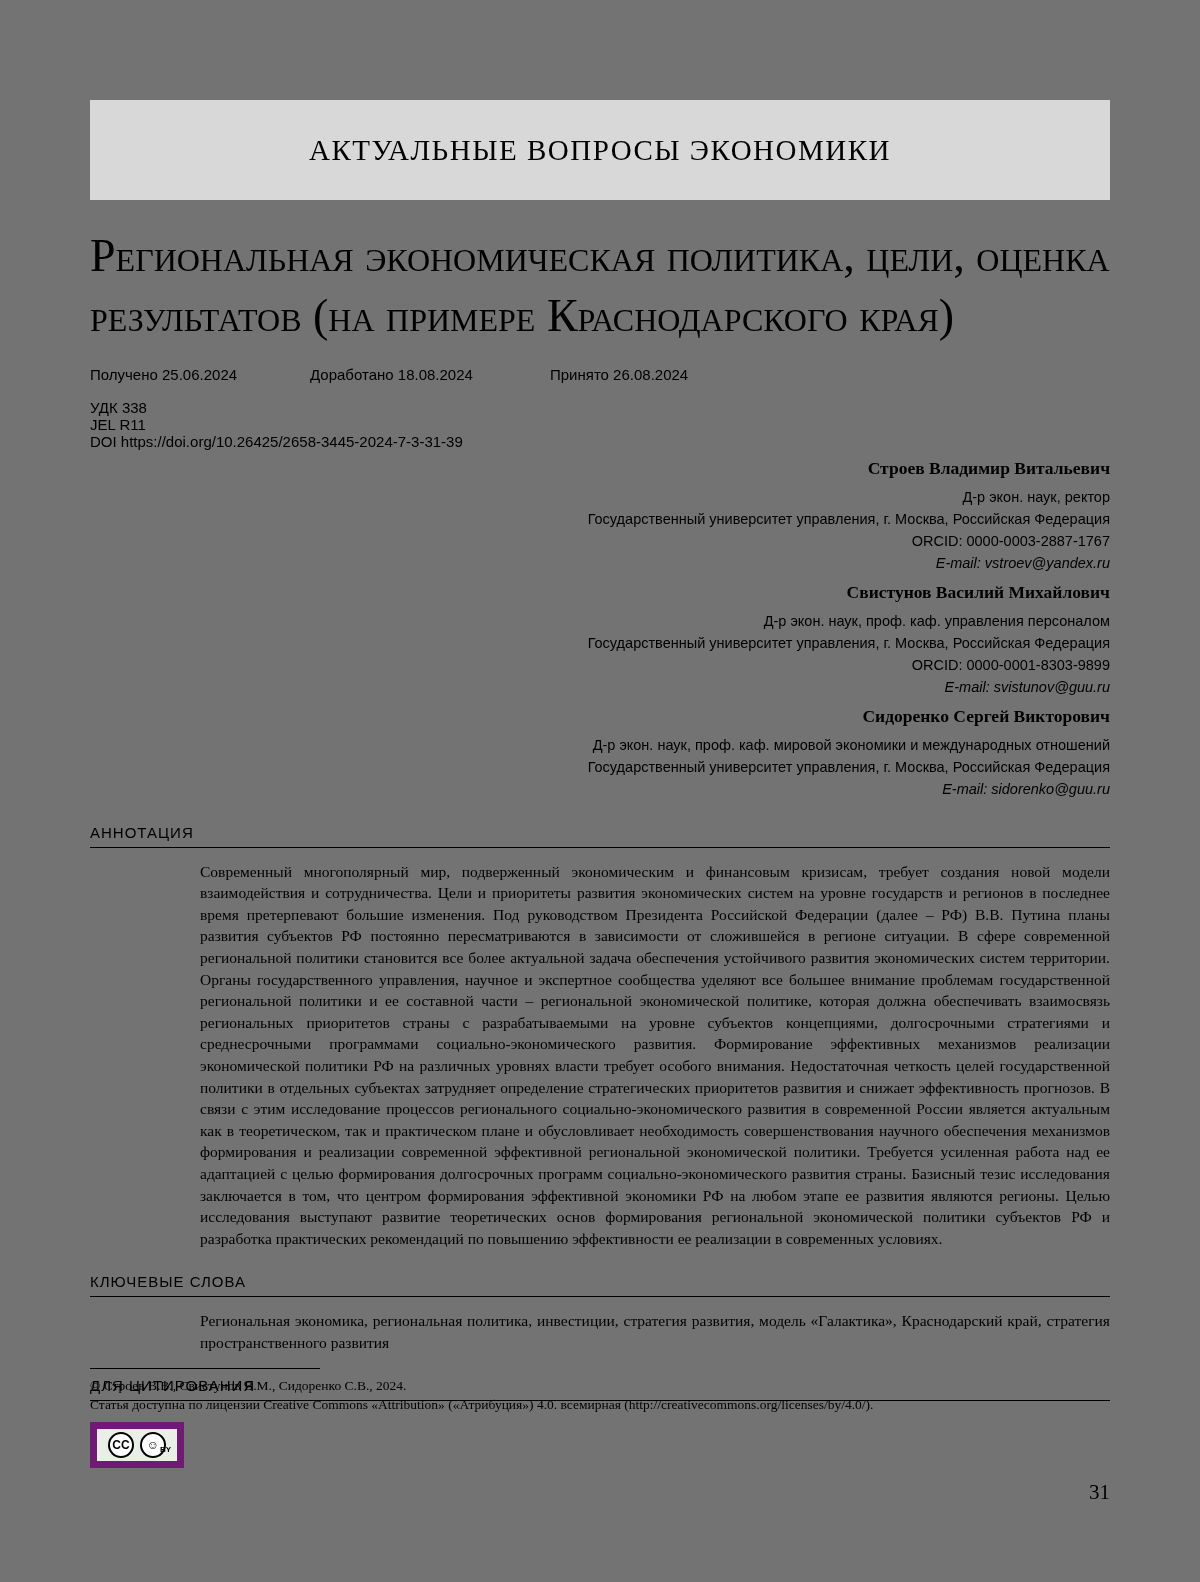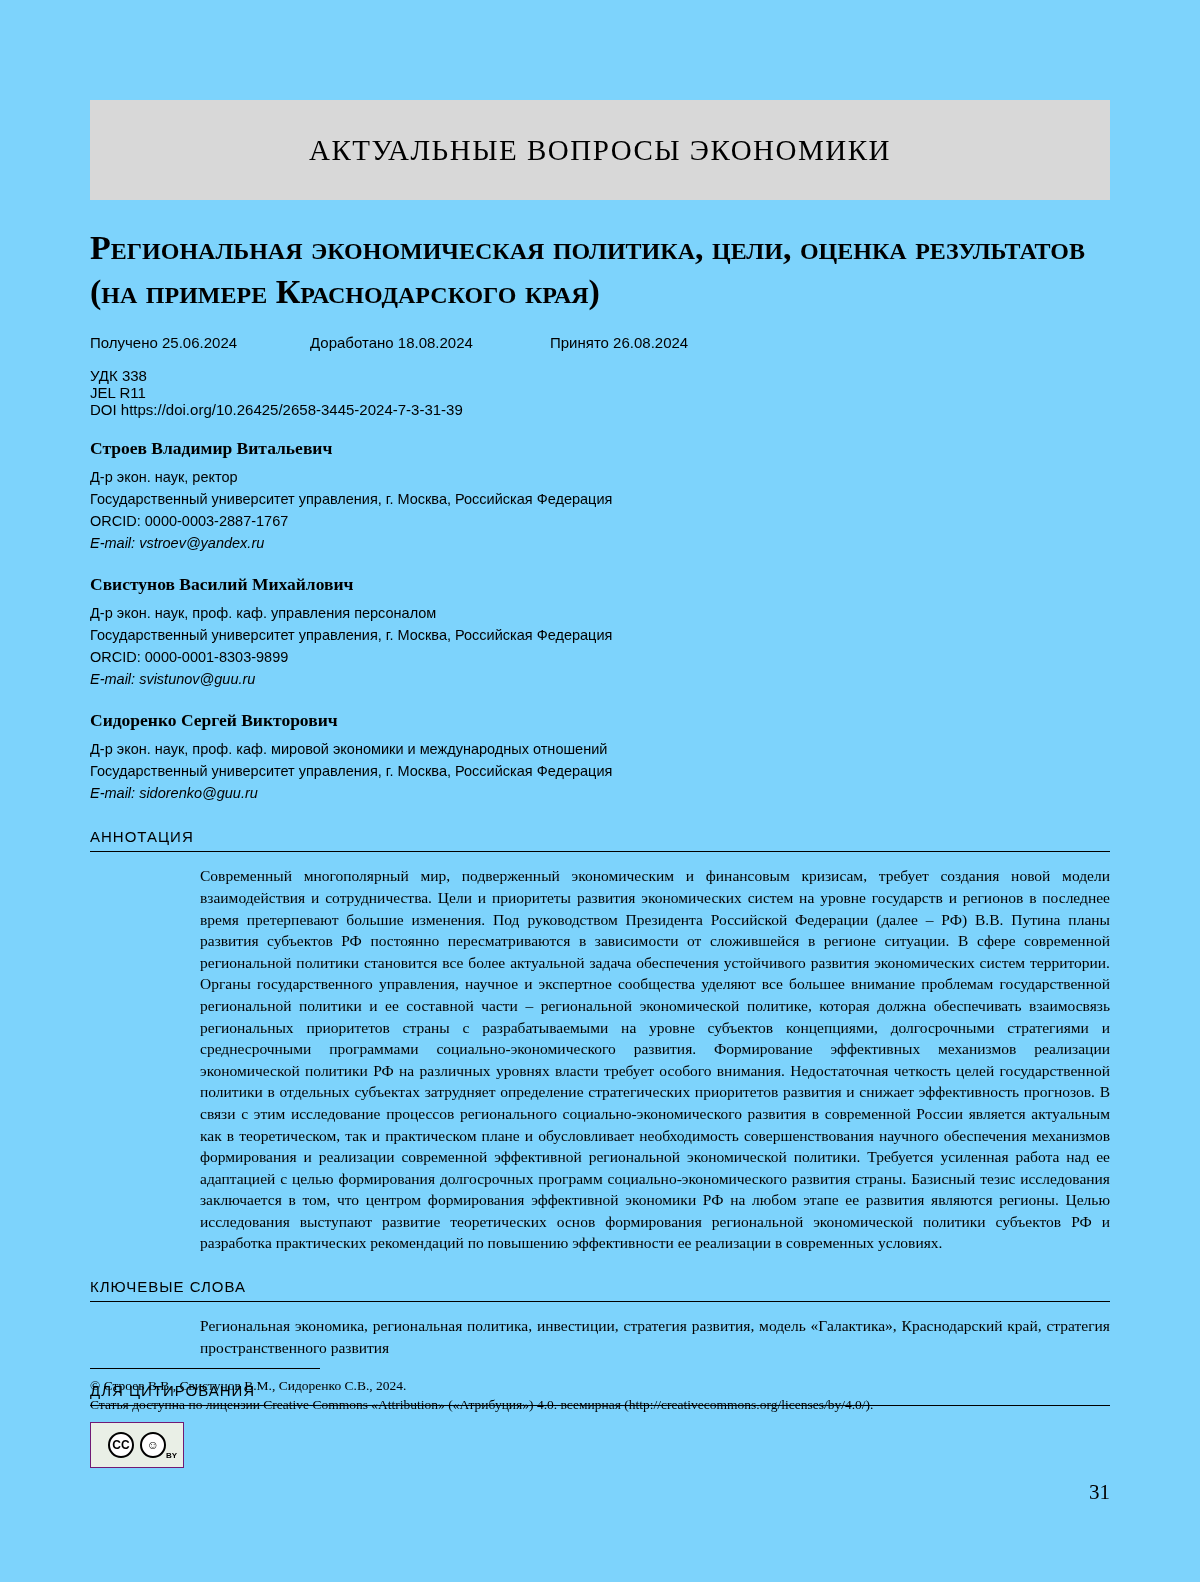--- a/index.html
+++ b/index.html
@@ -1,43 +1,43 @@
 <!DOCTYPE html>
 <html><head>
 <meta charset="utf-8">
 <style>
   * { margin:0; padding:0; box-sizing:border-box; }
   html,body { background:#888; }
   .page {
     position:relative;
     width:1200px; height:1582px;
     margin:0 auto;
-    background:#7dd3fc;
+    background:#737373;
     color:#000;
     font-family:"Liberation Serif", serif;
     overflow:hidden;
   }
   .content { padding:100px 90px 0 90px; }
 
   .banner {
     background:#d8d8d8;
     height:100px;
     display:flex; align-items:center; justify-content:center;
   }
   .banner-title {
     font-size:29px;
     letter-spacing:1.5px;
     font-weight:400;
   }
 
   .article-title {
     margin-top:26px;
     font-variant:small-caps;
-    font-weight:700;
-    font-size:34px;
+    font-weight:400;
+    font-size:46px;
     line-height:1.3;
   }
 
   .dates-row {
     margin-top:20px;
     font-family:"Liberation Sans", sans-serif;
     font-size:15px;
     display:flex;
     gap:20px;
   }
@@ -47,21 +47,21 @@
   .meta-row {
     margin-top:16px;
     font-family:"Liberation Sans", sans-serif;
     font-size:15px;
     display:flex;
     flex-direction:column;
   }
   .meta-row .cell1 { width:110px; }
   .meta-row .cell2 { width:112px; }
 
-  .author { margin-top:20px; }
+  .author { margin-top:8px;text-align:right; }
   .author-name {
     font-family:"Liberation Serif", serif;
     font-weight:bold;
     font-size:17.5px;
     margin-bottom:7px;
   }
   .author-line {
     font-family:"Liberation Sans", sans-serif;
     font-size:14.5px;
     line-height:22px;
@@ -91,21 +91,21 @@
     line-height:19px;
   }
   .footer-rule {
     width:230px;
     border-top:1px solid #000;
     margin-bottom:7px;
   }
   .cc-box {
     margin-top:8px;
     width:94px; height:46px;
-    border:1px solid #701a75;
+    border:7px solid #701a75;
     background:#e9efe6;
     display:flex; align-items:center; justify-content:center; gap:6px;
     position:relative;
   }
   .cc-circle {
     width:26px; height:26px;
     border:2.5px solid #000;
     border-radius:50%;
     display:flex; align-items:center; justify-content:center;
     font-family:"Liberation Sans", sans-serif;

